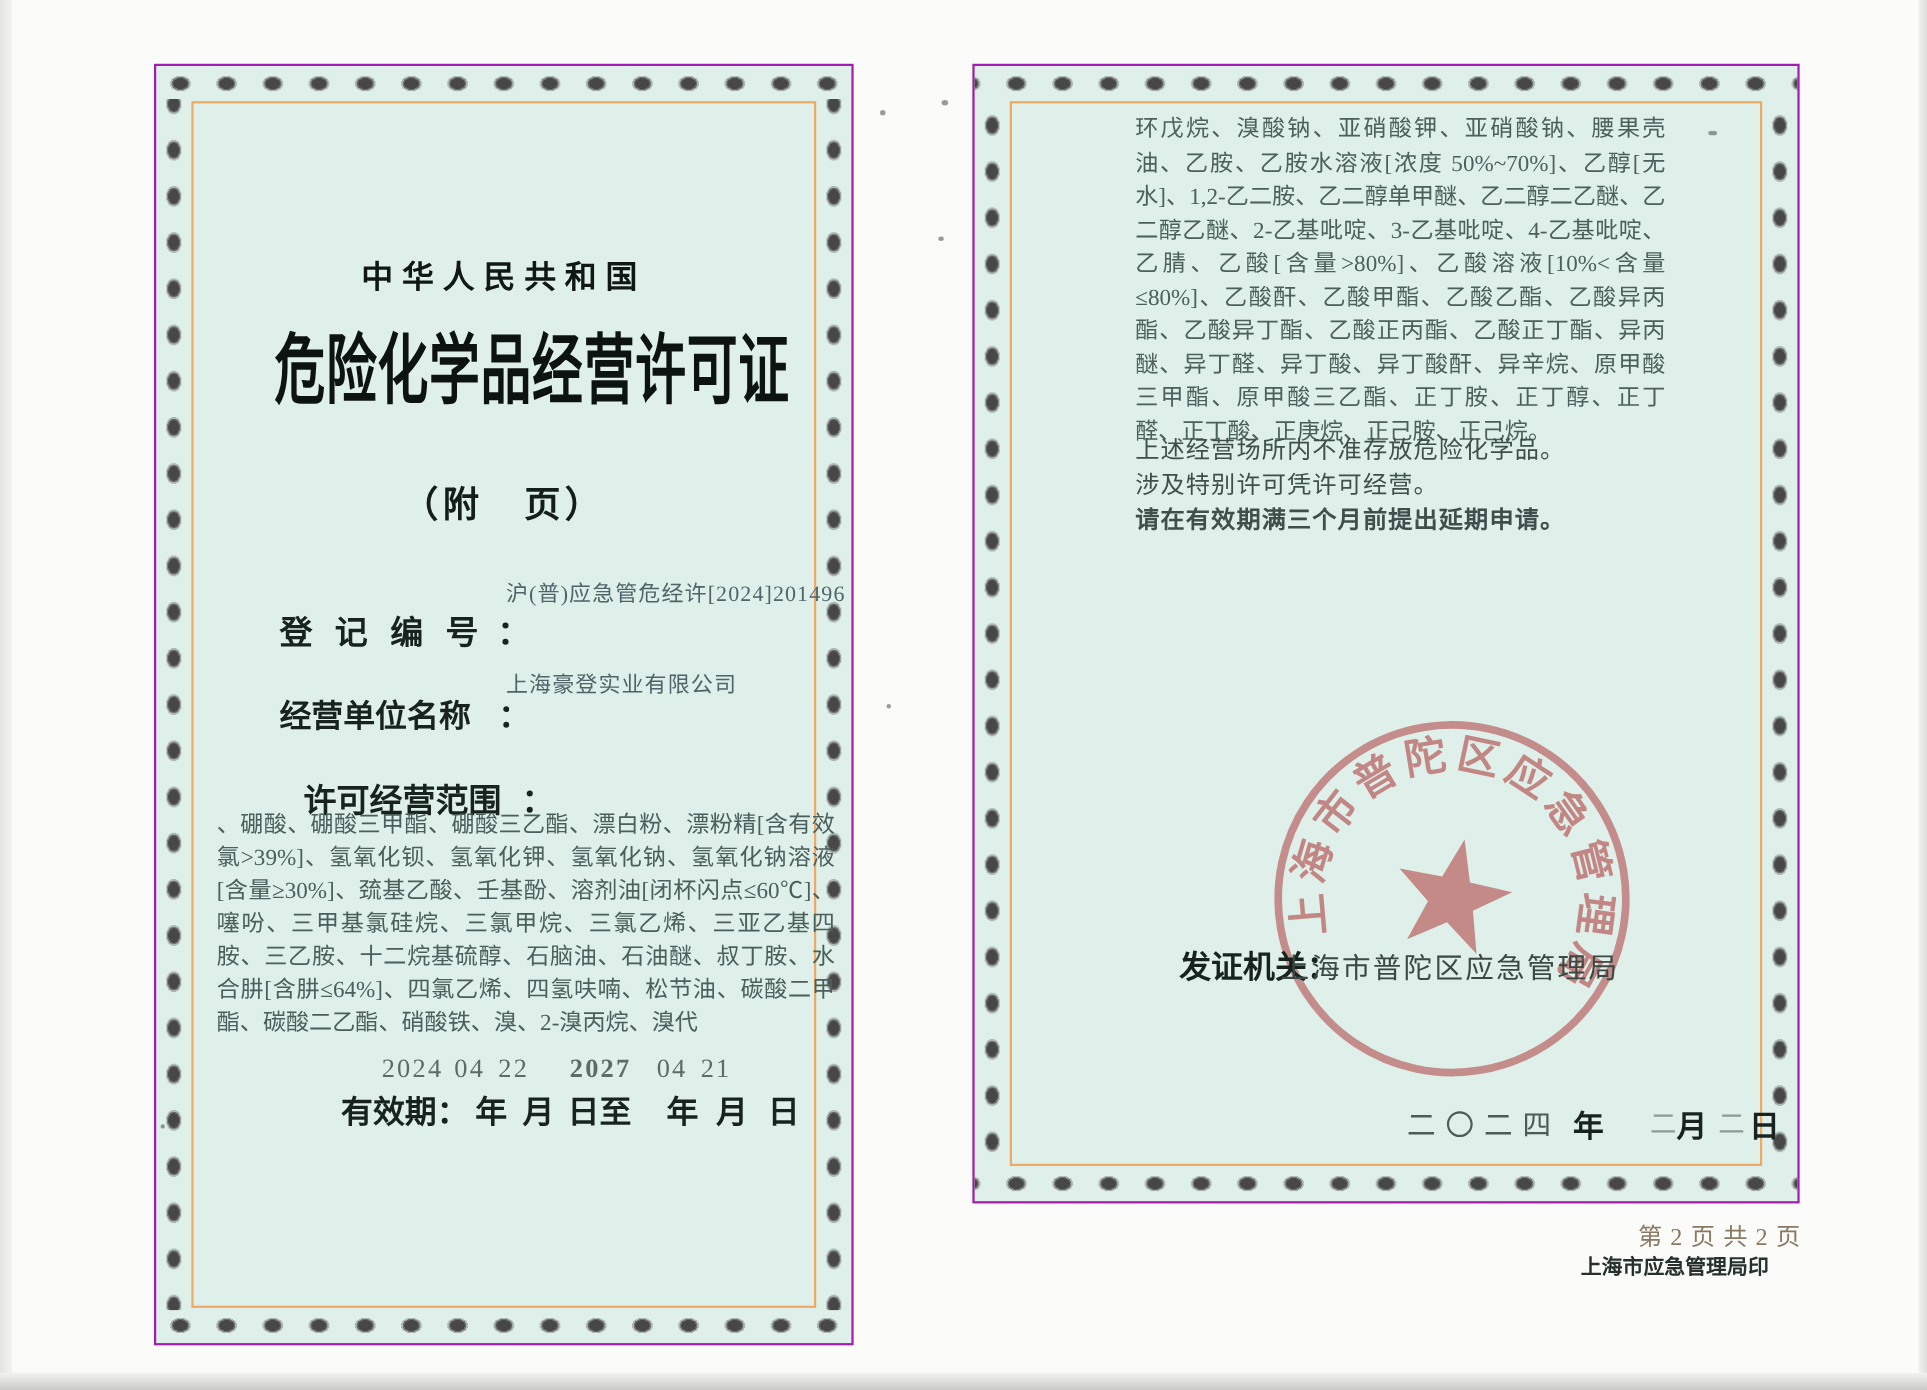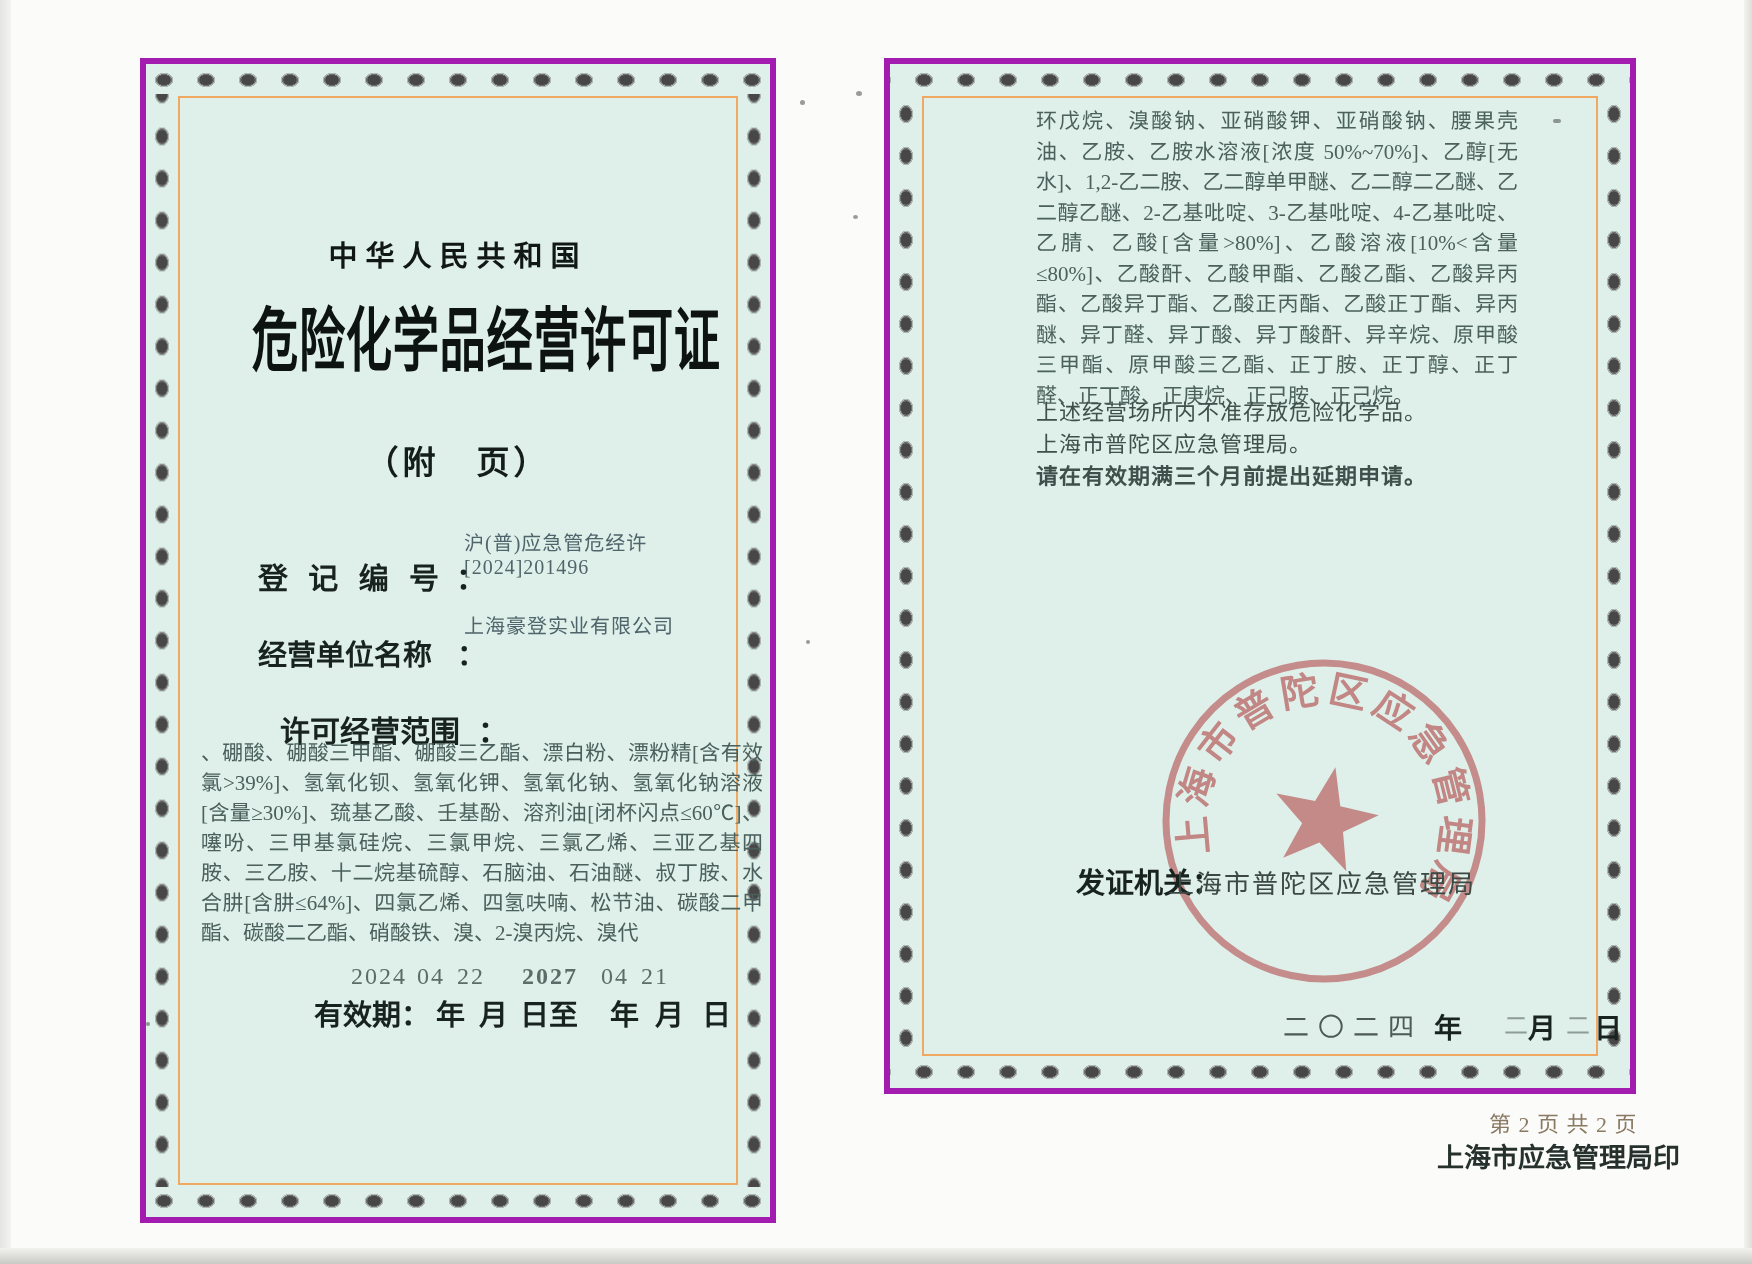--- a/index.html
+++ b/index.html
@@ -11,21 +11,21 @@
   
   .edge-left{position:absolute;left:0;top:0;width:11px;height:100%;
     background:linear-gradient(90deg,#e4e4e1,#f3f3f0);}
   .edge-right{position:absolute;right:0;top:0;width:8px;height:100%;
     background:linear-gradient(270deg,#dddddb,#f2f2ef);}
   .edge-bottom{position:absolute;left:0;bottom:0;width:100%;height:16px;
     background:linear-gradient(180deg,#f2f2ef,#c9c9c5);}
   .speck{position:absolute;background:#4a4a48;border-radius:50%;opacity:.55;}
 
   
-  .cert{position:absolute;background:#def0e9;border:6px solid #a21caf;box-sizing:border-box;}
+  .cert{position:absolute;background:#def0e9;border:2px solid #a21caf;box-sizing:border-box;}
   .band{position:absolute;pointer-events:none;}
   .band-top,.band-bottom{left:0;right:0;height:30px;
     background-image:radial-gradient(ellipse 12px 9px at center,#474747 0 54%,#6f6f6f 55% 66%,rgba(90,90,90,.38) 67% 78%,transparent 79%);
     background-size:42px 30px;background-repeat:repeat-x;background-position:center;}
   .band-top{top:1px;} .band-bottom{bottom:1px;}
   .band-left,.band-right{top:30px;bottom:30px;width:30px;
     background-image:radial-gradient(ellipse 9px 12px at center,#474747 0 54%,#6f6f6f 55% 66%,rgba(90,90,90,.38) 67% 78%,transparent 79%);
     background-size:30px 42px;background-repeat:repeat-y;background-position:center;}
   .band-left{left:1px;} .band-right{right:1px;}
   .cert-inner{position:absolute;inset:32px;border:2px solid #f0a963;pointer-events:none;}
@@ -65,21 +65,21 @@
     mix-blend-mode:multiply;opacity:.88;}
   .date-line-item{top:942px;}
   .dl-year{left:393px;font-size:26px;letter-spacing:9px;color:#4e5a55;}
   .dl-unit{font-size:28px;}
   .dl-uy{left:544px;} .dl-um{left:638px;} .dl-ud{left:704px;}
   .dl-faint{font-size:24px;color:#74817b;opacity:.75;}
   .dl-month{left:614px;} .dl-day{left:676px;}
 
   
   .page-indicator{position:absolute;left:1489px;top:1106px;font-size:22px;color:#8a7a64;word-spacing:2px;}
-  .seal-note{position:absolute;left:1437px;top:1136px;font-size:27px;color:#26312e;}
+  .seal-note{position:absolute;left:1437px;top:1136px;font-size:19px;color:#26312e;}
 </style>
 </head>
 <body>
 
 <div id="canvas">
 
   <div class="cert" style="left:140px;top:58px;width:636px;height:1165px;">
     <div class="band band-top"></div>
     <div class="band band-bottom"></div>
     <div class="band band-left"></div>
@@ -127,21 +127,21 @@
   <div class="cert" style="left:884px;top:58px;width:752px;height:1036px;">
     <div class="band band-top"></div>
     <div class="band band-bottom"></div>
     <div class="band band-left"></div>
     <div class="band band-right"></div>
     <div class="cert-inner"></div>
 
     <div class="abs scope-cont song">环戊烷、溴酸钠、亚硝酸钾、亚硝酸钠、腰果壳油、乙胺、乙胺水溶液[浓度 50%~70%]、乙醇[无水]、1,2-乙二胺、乙二醇单甲醚、乙二醇二乙醚、乙二醇乙醚、2-乙基吡啶、3-乙基吡啶、4-乙基吡啶、乙腈、乙酸[含量&gt;80%]、乙酸溶液[10%&lt;含量≤80%]、乙酸酐、乙酸甲酯、乙酸乙酯、乙酸异丙酯、乙酸异丁酯、乙酸正丙酯、乙酸正丁酯、异丙醚、异丁醛、异丁酸、异丁酸酐、异辛烷、原甲酸三甲酯、原甲酸三乙酯、正丁胺、正丁醇、正丁醛、正丁酸、正庚烷、正己胺、正己烷。</div>
 
     <div class="abs note note0 song">上述经营场所内不准存放危险化学品。</div>
-    <div class="abs note note1 song">上海市普陀区应急管理局。</div>
+    <div class="abs note note1 song">涉及特别许可凭许可经营。</div>
     <div class="abs note note2 song">请在有效期满三个月前提出延期申请。</div>
 
     <svg class="abs stamp" viewBox="0 0 340 340">
       <circle cx="170" cy="170" r="158" fill="none" stroke="#d4686a" stroke-width="7" opacity="0.8"></circle>
       <path id="stampArc" d="M 59.1 210.4 A 118 118 0 1 1 280.9 210.4" fill="none"></path>
       <text font-size="38" font-weight="bold" fill="#d4686a" letter-spacing="6" font-family="Liberation Serif, serif" opacity="0.85">
         <textPath href="#stampArc" startOffset="50%" text-anchor="middle">上海市普陀区应急管理局</textPath>
       </text>
       <polygon opacity="0.82" fill="#d4686a" points="170,115 182.9,152.2 222.3,153 190.9,176.8 202.3,214.5 170,192 137.7,214.5 149.1,176.8 117.7,153 157.1,152.2"></polygon>
     </svg>

